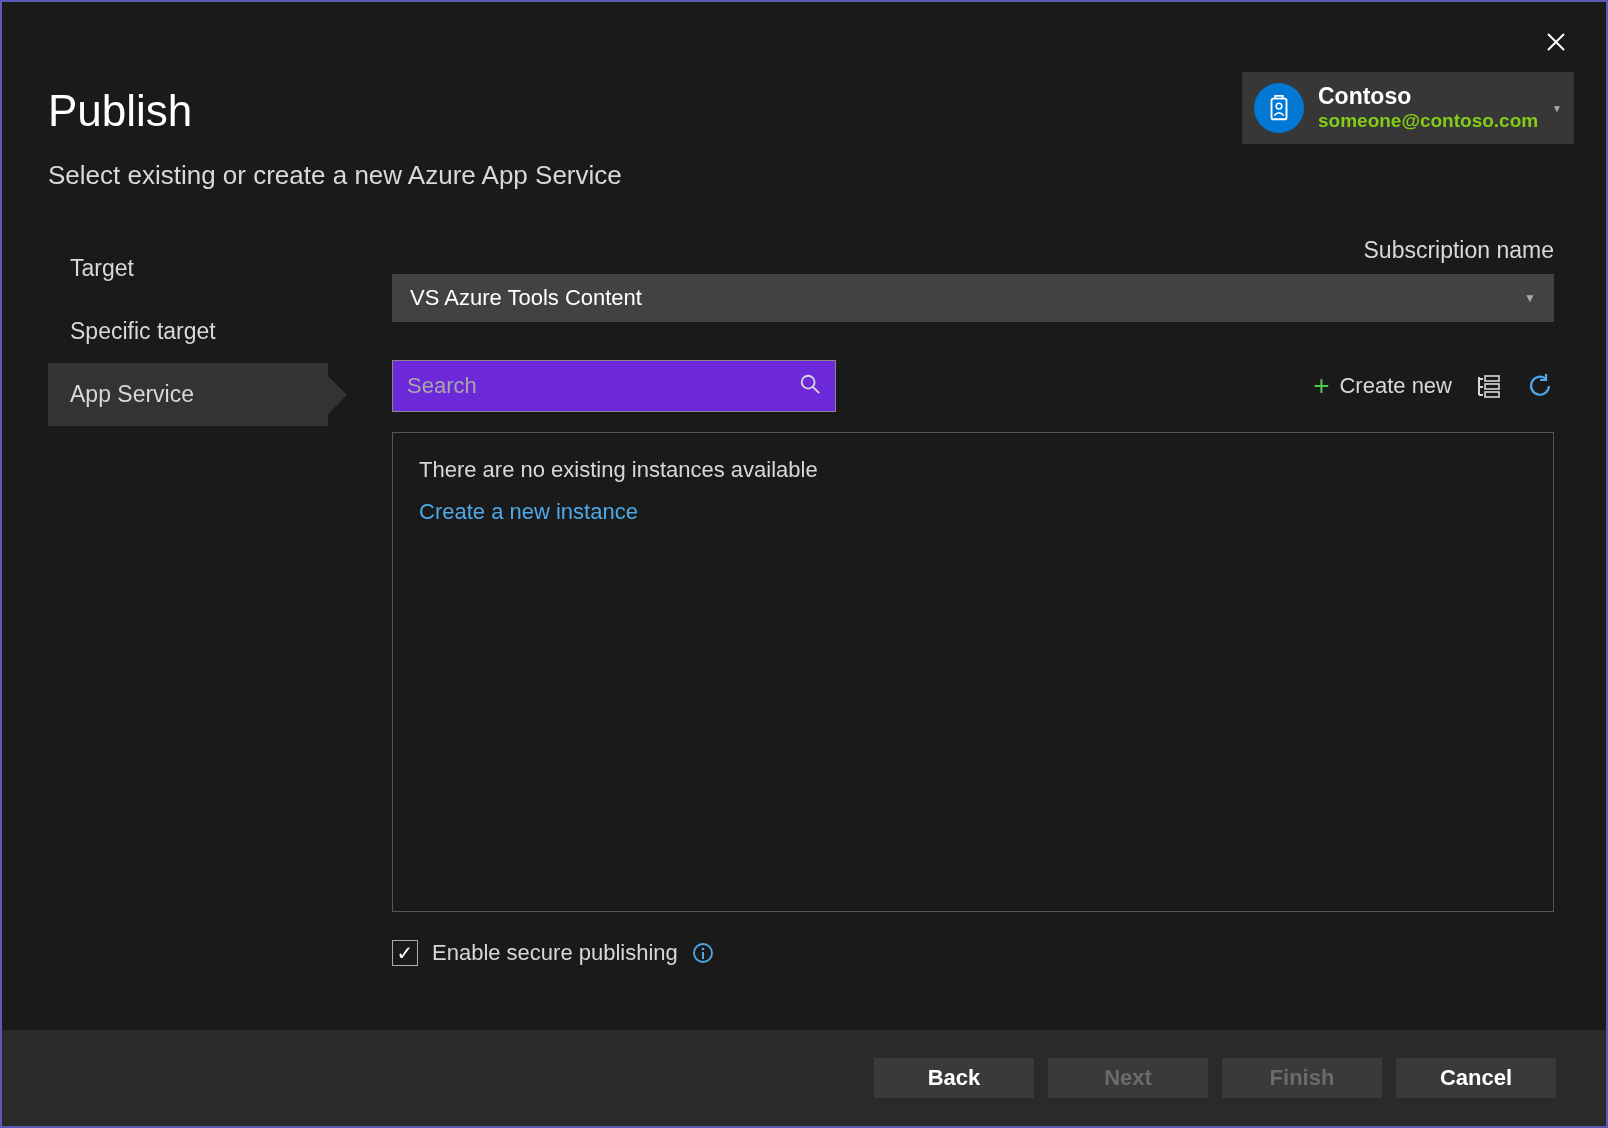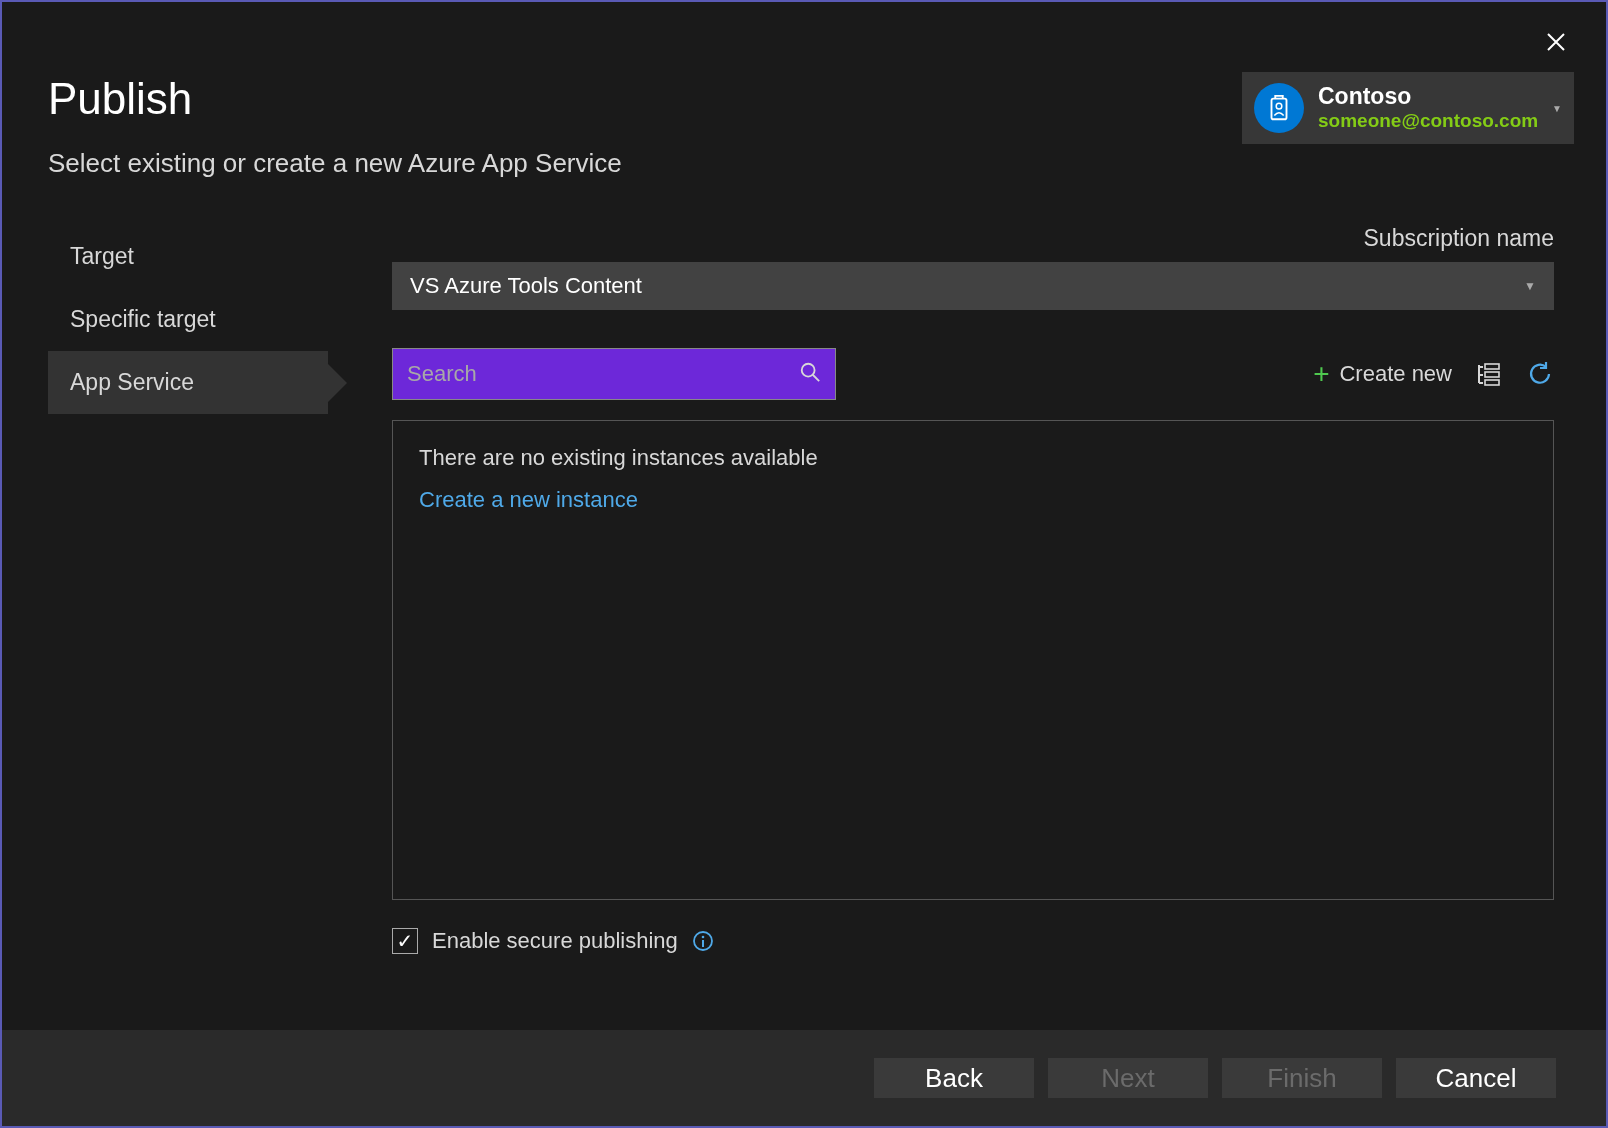--- a/index.html
+++ b/index.html
@@ -25,20 +25,21 @@
       font-size: 28px;
       cursor: pointer;
       width: 36px;
       height: 36px;
       display: flex;
       align-items: center;
       justify-content: center;
     }
     .header {
       padding: 72px 0 0 46px;
+      margin-top: 12px;
     }
     .title {
       font-size: 44px;
       font-weight: 300;
       color: #ffffff;
       margin-bottom: 24px;
     }
     .subtitle {
       font-size: 26px;
       font-weight: 400;
@@ -273,22 +274,23 @@
       justify-content: flex-end;
       padding: 0 50px;
       gap: 14px;
     }
     .footer-btn {
       width: 160px;
       height: 40px;
       background: #3a3a3a;
       border: none;
       color: #ffffff;
-      font-size: 26px;
-      cursor: pointer;
+      font-size: 22px;
+      cursor: pointer;
+      font-weight: bold;
     }
     .footer-btn:disabled {
       color: #6b6b6b;
       cursor: default;
     }
   </style>
 </head>
 <body>
 
 <div class="close-btn">

